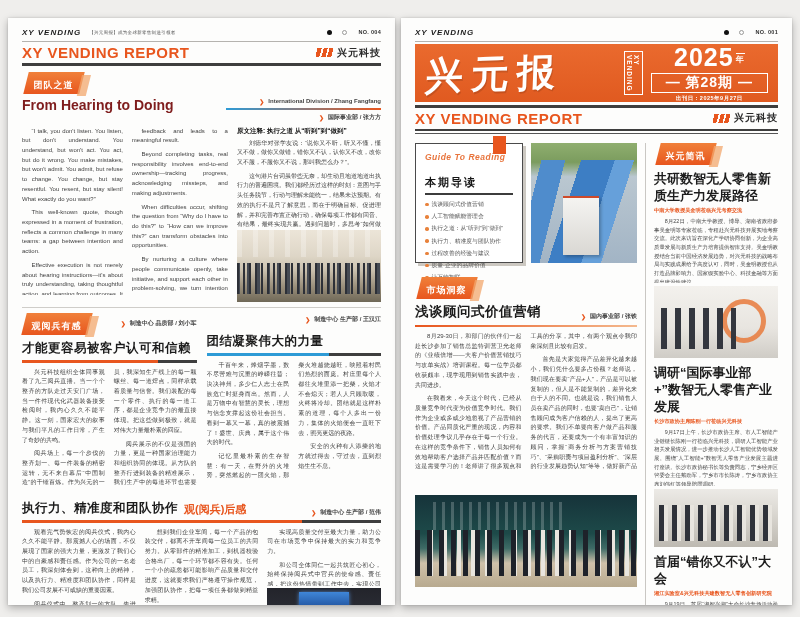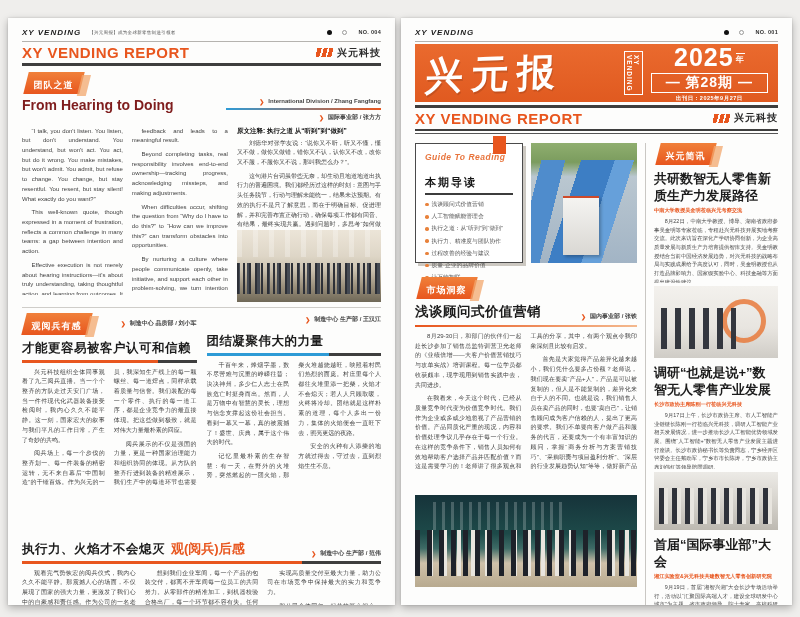--- a/index.html
+++ b/index.html
@@ -104,21 +104,21 @@
   
   .newscol { border-left:1px solid #c9c7c3; padding-left:8px; width:133px; flex:none; }
   .news-title { font-size:13px; font-weight:800; color:#1c1c1c; line-height:1.3; margin-bottom:2px; }
   .news-sub { font-size:5.2px; font-weight:800; color:#e8561e; margin-bottom:3px; line-height:1.4; }
   .news-body { font-size:5.4px; line-height:1.6; color:#474747; text-align:justify; overflow:hidden; }
   .news-body p { text-indent:2em; }
 
   .half { width:49%; }
   .cols2 { column-count:2; column-gap:9px; }
   .row { display:flex; }
-  .a4tag { color:#e8561e; font-size:13px; font-weight:800; margin-left:6px;margin-top:40px; }
+  .a4tag { color:#e8561e; font-size:11px; font-weight:800; margin-left:6px; }
 </style>
 </head>
 <body>
 
 <div class="canvas">
 
   <section class="page page-left">
     <header class="topbar">
       <span class="brand">XY VENDING</span>
       <span class="tagline">【兴元周报】成为全球新零售制造引领者</span>
@@ -213,21 +213,21 @@
           <p>千百年来，烽烟字墨，数不尽苦难与沉重的峥嵘往昔；决决神州，多少仁人志士在民族危亡时挺身而出。然而，人是万物中有智慧的灵长，理想与信念支撑起这份社会担当。看到一幕又一幕，真的被震撼了！盛世、庆典，属于这个伟大的时代。</p>
           <p>记忆里最朴素的生存智慧：有一天，在野外的火堆旁，突然燃起的一团火焰，那柴火堆越烧越旺，映照着村民们热烈的面庞。村庄里每个人都往火堆里添一把柴，火焰才不会熄灭；若人人只顾取暖，火终将冷却。团结就是这样朴素的道理，每个人多出一份力，集体的火焰便会一直旺下去，照亮更远的夜路。</p>
           <p>安全的火种有人添柴的地方就过得去，守过去，直到烈焰生生不息。</p>
 
         </div>
       </div>
     </div>
 
     <div style="margin-top:4px;">
       <div class="row" style="align-items:flex-end;">
-        <span class="t-md">执行力、火焰才不会熄灭</span>
+        <span class="t-md">执行力、精准度和团队协作</span>
         <span class="a4tag">观(阅兵)后感</span>
         <span class="sp" style="flex:1;"></span>
         <span class="byline">
           <span class="chev">❯</span>
           <span>制造中心 生产部 / 范伟</span>
         </span>
       </div>
       <div class="ul-orange"></div>
       <div class="row" style="gap:9px; margin-top:5px;">
         <div class="body-cn" style="flex:1; height:104px;">
@@ -354,30 +354,30 @@
         <div>
           <div class="news-title">共研数智无人零售新质生产力发展路径</div>
           <div class="news-sub">中南大学教授吴金明莅临兴元考察交流</div>
           <div class="news-body" style="height:66px;">
             <p>8月22日，中南大学教授、博导、湖南省政府参事吴金明等专家莅临，专程赴兴元科技开展实地考察交流。此次来访旨在深化产学研协同创新，为企业高质量发展与新质生产力培育提供智库支持。吴金明教授结合当前中国经济发展趋势，对兴元科技的战略布局与实践成果给予高度认可，同时，吴金明教授也从打造品牌影响力、国家级实验中心、科技金融等方面提出建设性建议。</p>
           </div>
           <div class="photo showroom" style="height:72px; margin-top:3px;"></div>
         </div>
 
         <div style="margin-top:7px;">
-          <div class="news-title">调研“也就是说+”数智无人零售产业发展</div>
+          <div class="news-title">调研“国际事业部+”数智无人零售产业发展</div>
           <div class="news-sub">长沙市政协主席陈刚一行莅临兴元科技</div>
           <div class="news-body" style="height:58px;">
             <p>9月17日上午，长沙市政协主席、市人工智能产业链链长陈刚一行莅临兴元科技，调研人工智能产业相关发展情况，进一步推动长沙人工智能优势领域发展。围绕“人工智能+”数智无人零售产业发展主题进行座谈。长沙市政协秘书长等负责同志，宁乡经开区管委会主任戴劲军，宁乡市市长陈涛，宁乡市政协主席刘伟红等领导陪同调研。</p>
           </div>
           <div class="photo group" style="height:58px; margin-top:3px;"></div>
         </div>
 
         <div style="margin-top:7px;">
-          <div class="news-title">首届“国际事业部”大会</div>
+          <div class="news-title">首届“错你又不认”大会</div>
           <div class="news-sub">湘江实验室&amp;兴元科技共建数智无人零售创新研究院</div>
           <div class="news-body" style="height:52px;">
             <p>9月19日，首届“湘智兴湘”大会长沙专场活动举行，活动以“汇聚国际高端人才，建设全球研发中心城市”为主题，省市政府领导、院士专家、高校科研院所及企业代表、“湘智”人才代表现场参会，商会代表等300余名中外嘉宾共同参加。活动现场，湘江实验室&amp;兴元科技共建数智无人零售创新研究院，合力打造新零售科技创新高地，为长沙建设全球研发中心城市增添动力。</p>
           </div>
           <div class="photo stageblue" style="height:54px; margin-top:3px;"></div>
         </div>
       </div>
     </div>
   </section>
 </div>

